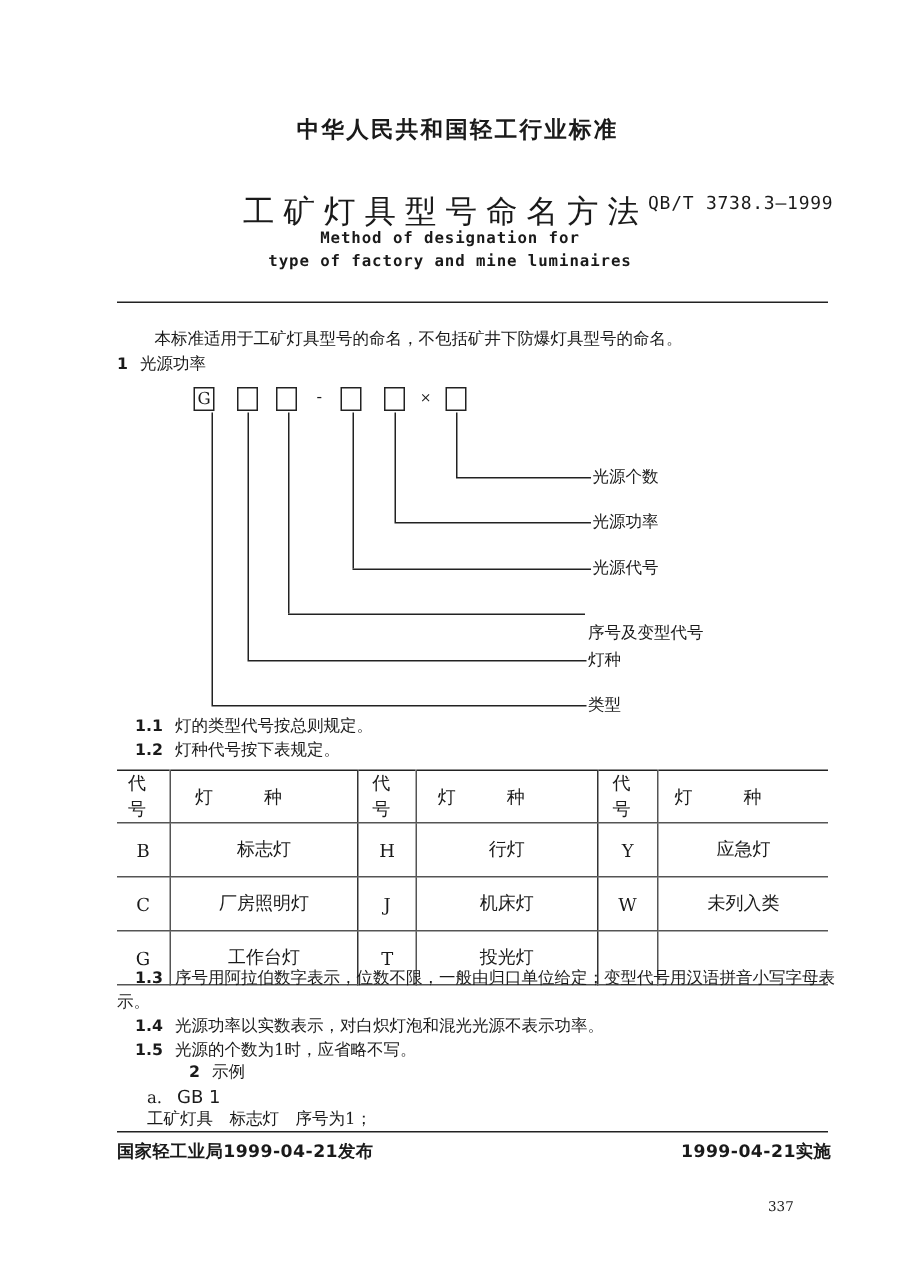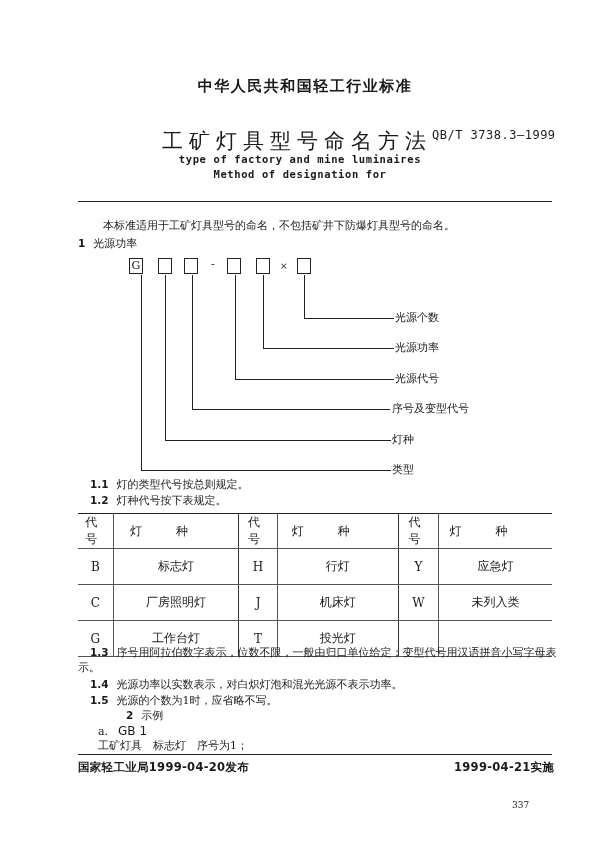--- a/index.html
+++ b/index.html
@@ -45,22 +45,22 @@
   #footer-right { left:454px; top:760px; font-size:11.5px; font-weight:bold; letter-spacing:0.3px; }
   #page-num { left:512px; top:800px; font-size:9px; }
 </style>
 </head>
 <body>
 
 <div id="industry-title" class="abs sans">中华人民共和国轻工行业标准</div>
 <div id="doc-title" class="abs">工矿灯具型号命名方法</div>
 <div id="std-no" class="abs mono">QB/T 3738.3—1999</div>
 <div id="en-title" class="abs mono">
+  <div>Method of designation for</div>
   <div>type of factory and mine luminaires</div>
-  <div>Method of designation for</div>
 </div>
 
 <div id="rule-top" class="abs hr"></div>
 
 <div class="abs para" style="left:103px;top:218px;">本标准适用于工矿灯具型号的命名，不包括矿井下防爆灯具型号的命名。</div>
 <div class="abs para" style="left:78px;top:235px;">
   <span class="num">1</span><span>光源功率</span>
 </div>
 
 <div>
@@ -82,21 +82,21 @@
   <div class="vline" style="left:192px;top:275px;height:134px;"></div>
   <div class="hline" style="left:192px;top:409px;width:198px;"></div>
   <div class="vline" style="left:165px;top:275px;height:165px;"></div>
   <div class="hline" style="left:165px;top:440px;width:226px;"></div>
   <div class="vline" style="left:141px;top:275px;height:195px;"></div>
   <div class="hline" style="left:141px;top:470px;width:250px;"></div>
 
   <div class="dlabel" style="left:395px;top:312px;">光源个数</div>
   <div class="dlabel" style="left:395px;top:342px;text-align:right;">光源功率</div>
   <div class="dlabel" style="left:395px;top:373px;">光源代号</div>
-  <div class="dlabel" style="left:392px;top:403px;">序号及变型代号</div>
+  <div class="dlabel" style="left:392px;top:416px;">序号及变型代号</div>
   <div class="dlabel" style="left:392px;top:434px;">灯种</div>
   <div class="dlabel" style="left:392px;top:464px;">类型</div>
 </div>
 
 <div class="abs para" style="left:90px;top:476px;">
   <span class="num">1.1</span><span>灯的类型代号按总则规定。</span>
 </div>
 <div class="abs para" style="left:90px;top:492px;">
   <span class="num">1.2</span><span>灯种代号按下表规定。</span>
 </div>
@@ -151,15 +151,15 @@
 
 <div class="abs para" style="left:78px;top:707px;margin-left:48px;">
   <span class="num">2</span><span>示例</span>
 </div>
 <div class="abs para" style="left:98px;top:723px;">
   <span style="margin-right:10px;">a.</span><span class="sans" style="font-size:12px;">GB 1</span>
 </div>
 <div class="abs para" style="left:98px;top:738px;">工矿灯具　标志灯　序号为1；</div>
 
 <div id="rule-bottom" class="abs hr"></div>
-<div id="footer-left" class="abs sans">国家轻工业局1999-04-20发布</div>
+<div id="footer-left" class="abs sans">国家轻工业局1999-04-21发布</div>
 <div id="footer-right" class="abs sans">1999-04-21实施</div>
 <div id="page-num" class="abs">337</div>
 
 </body></html>

